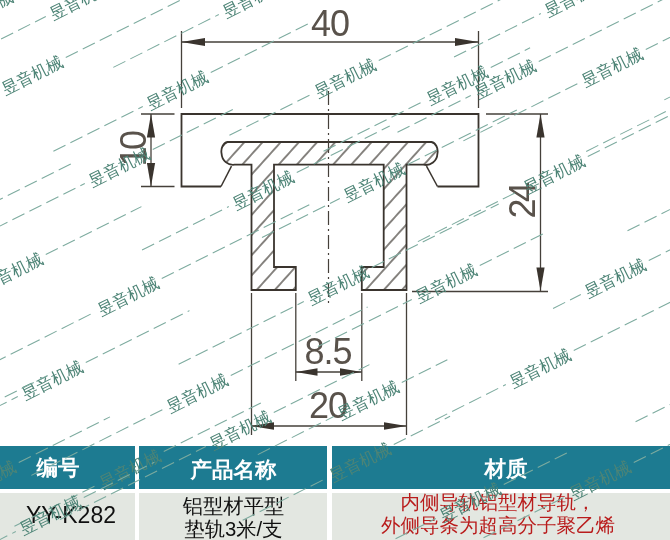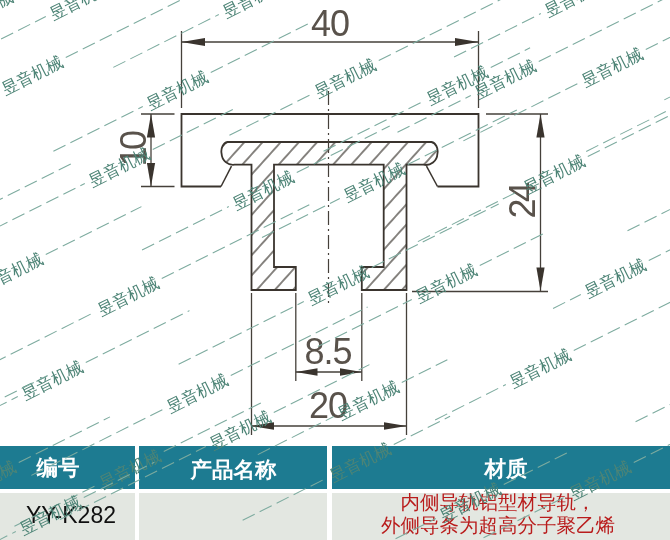--- a/index.html
+++ b/index.html
@@ -84,20 +84,21 @@
 <div class="abs" style="left:327.2px;top:446px;width:4.4px;height:94px;background:#ffffff;"></div>
 
 <div class="abs" style="left:0;top:453px;width:116px;text-align:center;font-size:21.5px;font-weight:bold;color:#fff;">编号</div>
 
 <div class="abs" style="left:139px;top:454.5px;width:189px;text-align:center;font-size:21.5px;font-weight:bold;color:#fff;">产品名称</div>
 
 <div class="abs" style="left:337px;top:454px;width:338px;text-align:center;font-size:21.5px;font-weight:bold;color:#fff;">材质</div>
 
 <div class="abs" style="left:3px;top:501.5px;width:136px;text-align:center;font-size:23px;color:#101010;">YY-K282</div>
 
+<div class="abs" style="left:139px;top:495px;width:189px;text-align:center;font-size:20.3px;line-height:23px;color:#101010;">铝型材平型<br>垫轨3米/支</div>
 
 <div class="abs" style="left:332px;top:490.5px;width:332px;text-align:center;font-size:19.5px;line-height:23px;color:#b91c1c;">内侧导轨铝型材导轨，<br>外侧导条为超高分子聚乙烯</div>
 
 <svg class="abs" style="left:0;top:0;pointer-events:none" width="670" height="540" viewBox="0 0 670 540">
 <g font-size="16.5px" text-anchor="middle" font-weight="300">
 <g transform="translate(-18,10) rotate(-26.6)">
           <line x1="-107" y1="-0.5" x2="-38" y2="-0.5" stroke="#7dab9f" stroke-width="1.05" stroke-dasharray="13.5 5.5"></line>
           <line x1="38" y1="-0.5" x2="96" y2="-0.5" stroke="#7dab9f" stroke-width="1.05" stroke-dasharray="13.5 5.5"></line>
           <text y="6" fill="#4d8476">昱音机械</text>
         </g>

